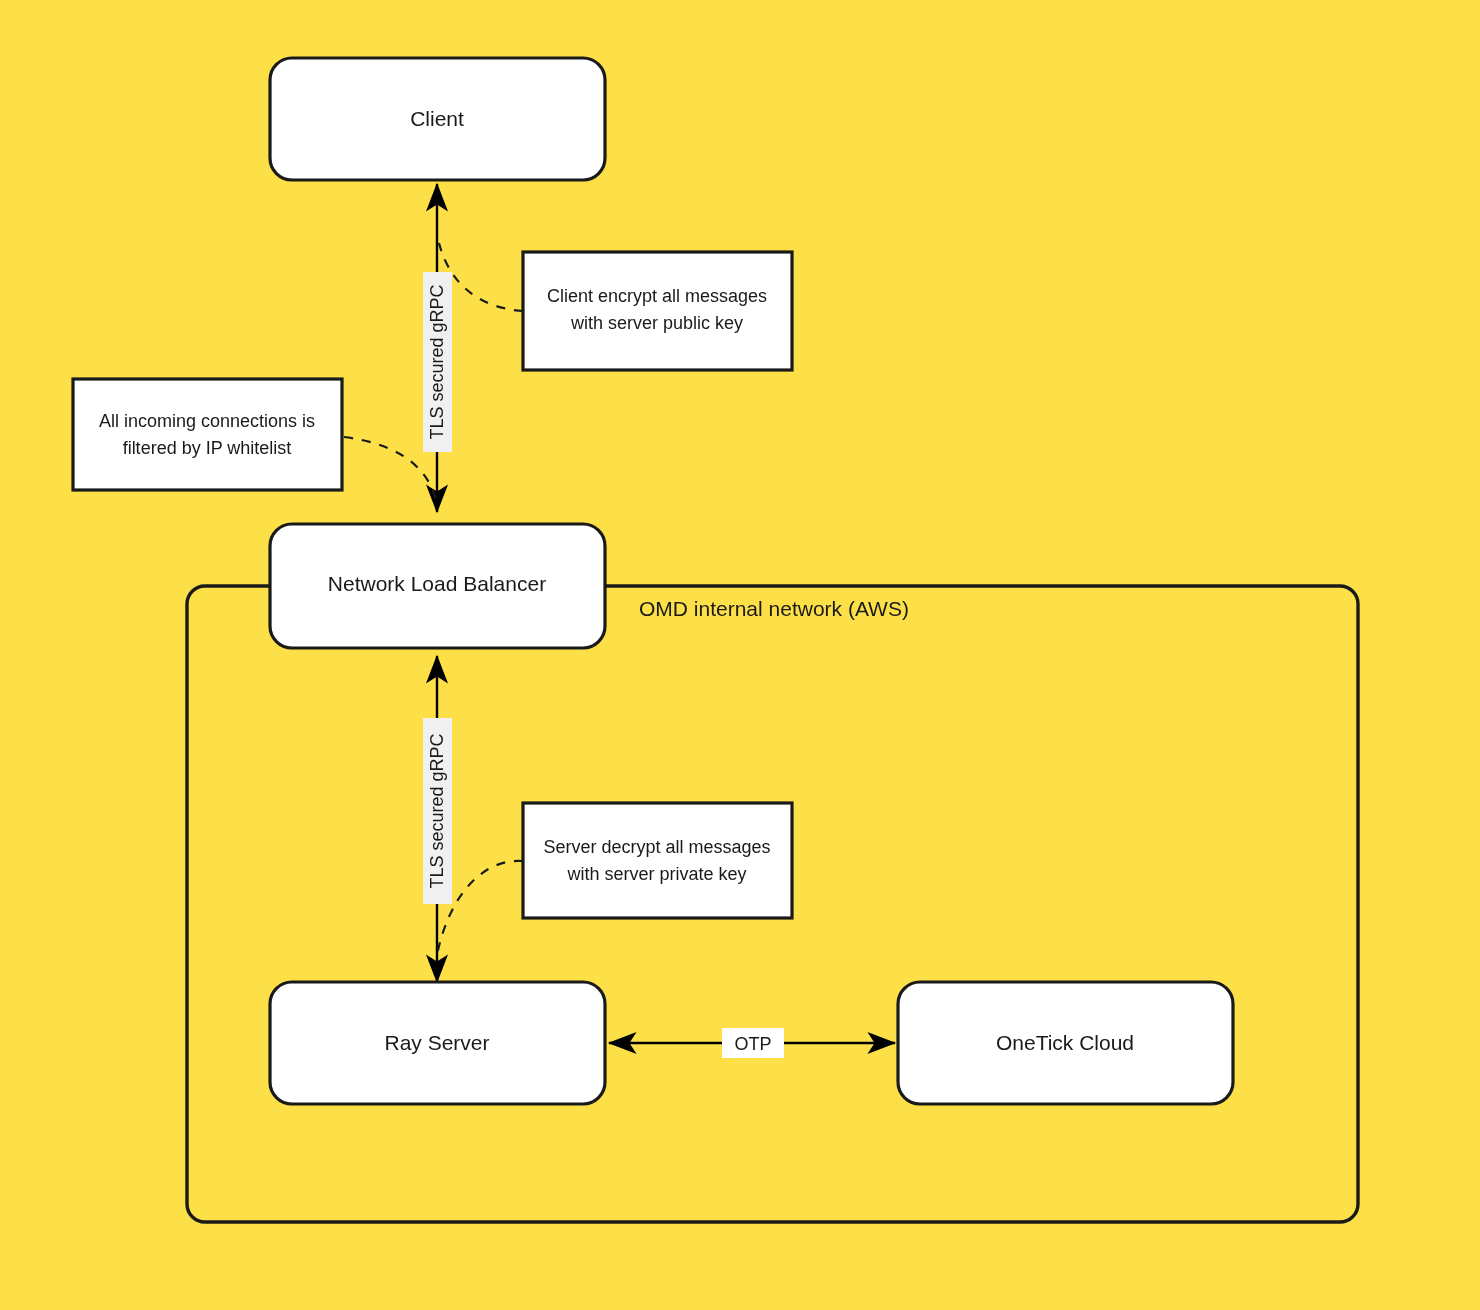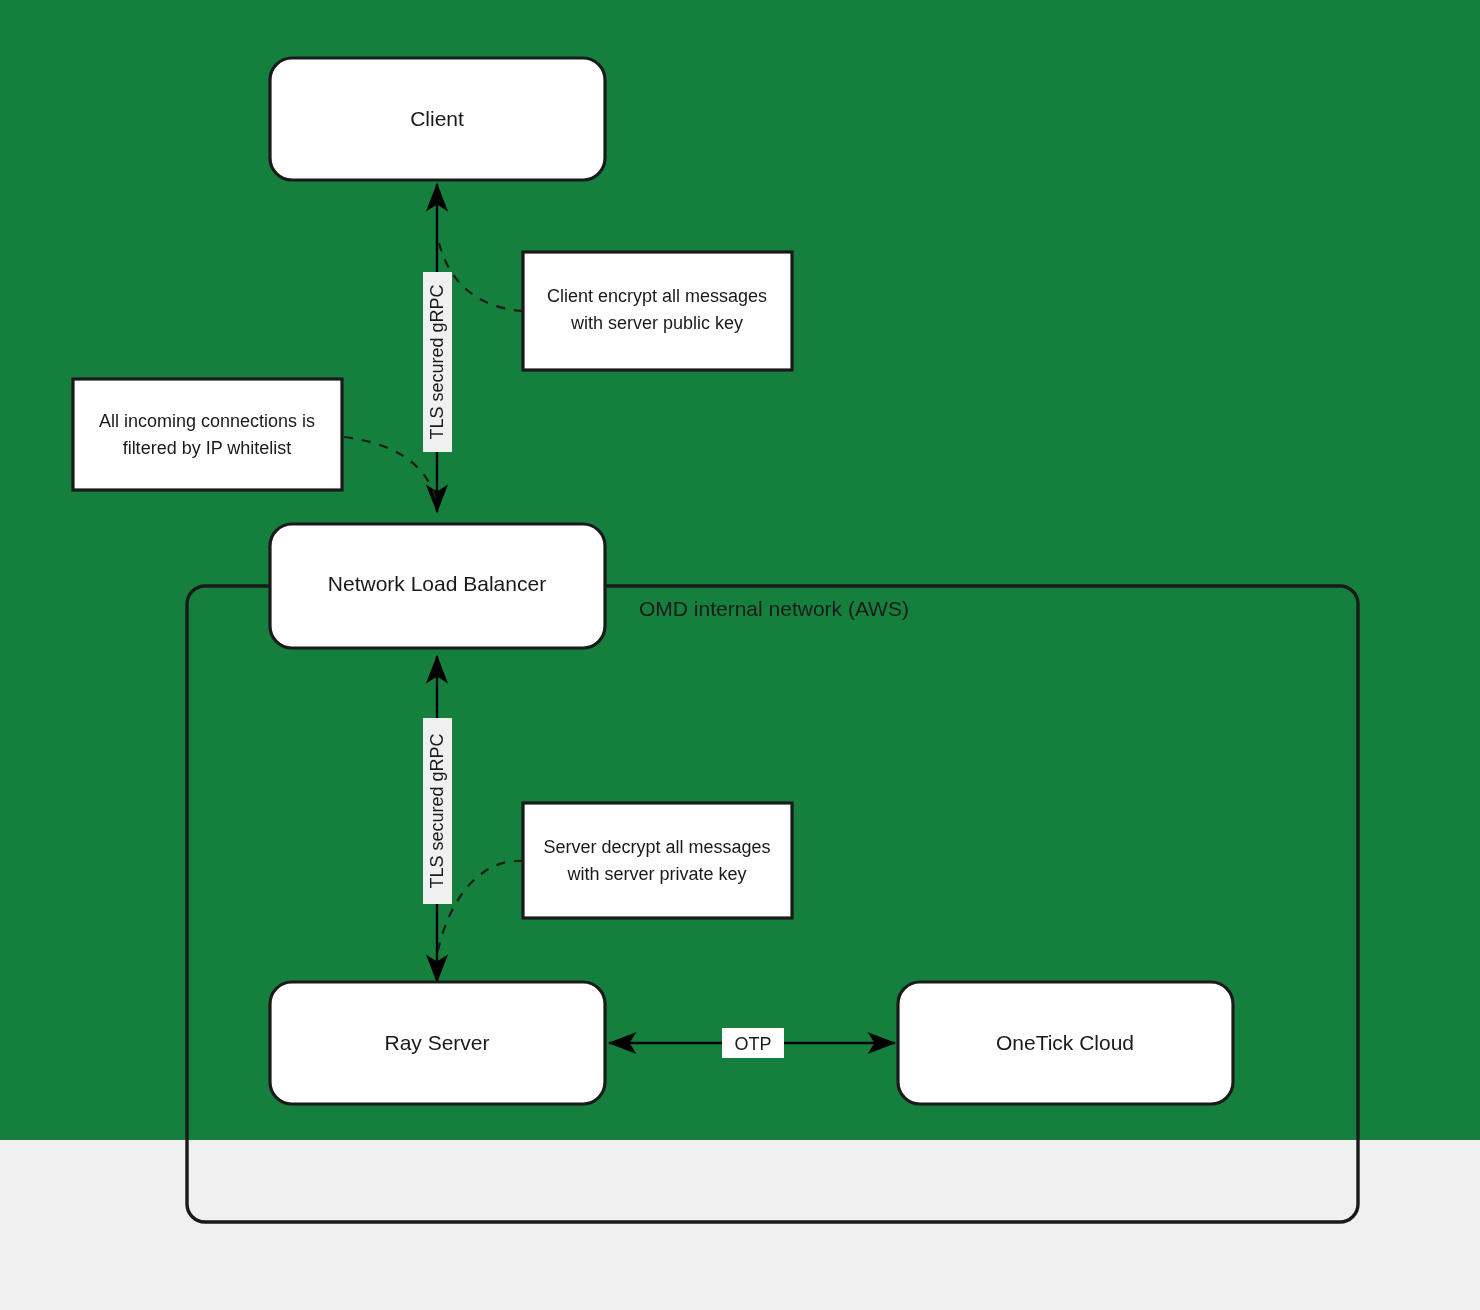--- a/index.html
+++ b/index.html
@@ -11,22 +11,22 @@
   body {
     width: 1480px;
     height: 1310px;
     overflow: hidden;
     font-family: "Liberation Sans", sans-serif;
     color: #1a1a1a;
   }
   #canvas {
     position: relative;
     width: 1480px;
-    height: 1140px;
-    background: #15803d;
+    height: 1310px;
+    background: #fde047;
   }
   svg.layer {
     position: absolute;
     top: 0;
     left: 0;
     width: 1480px;
     height: 1310px;
     overflow: visible;
   }
   .node-label {

